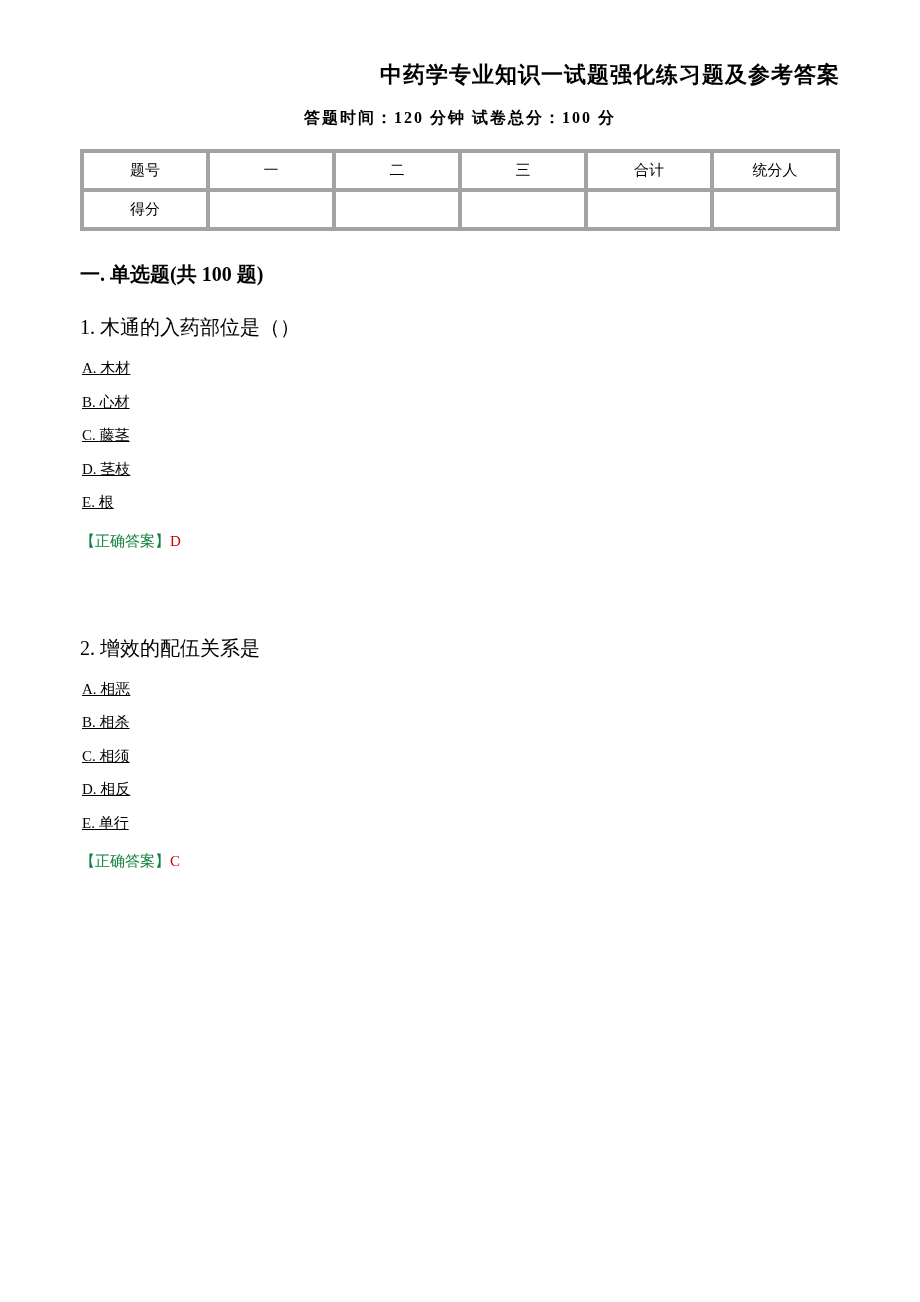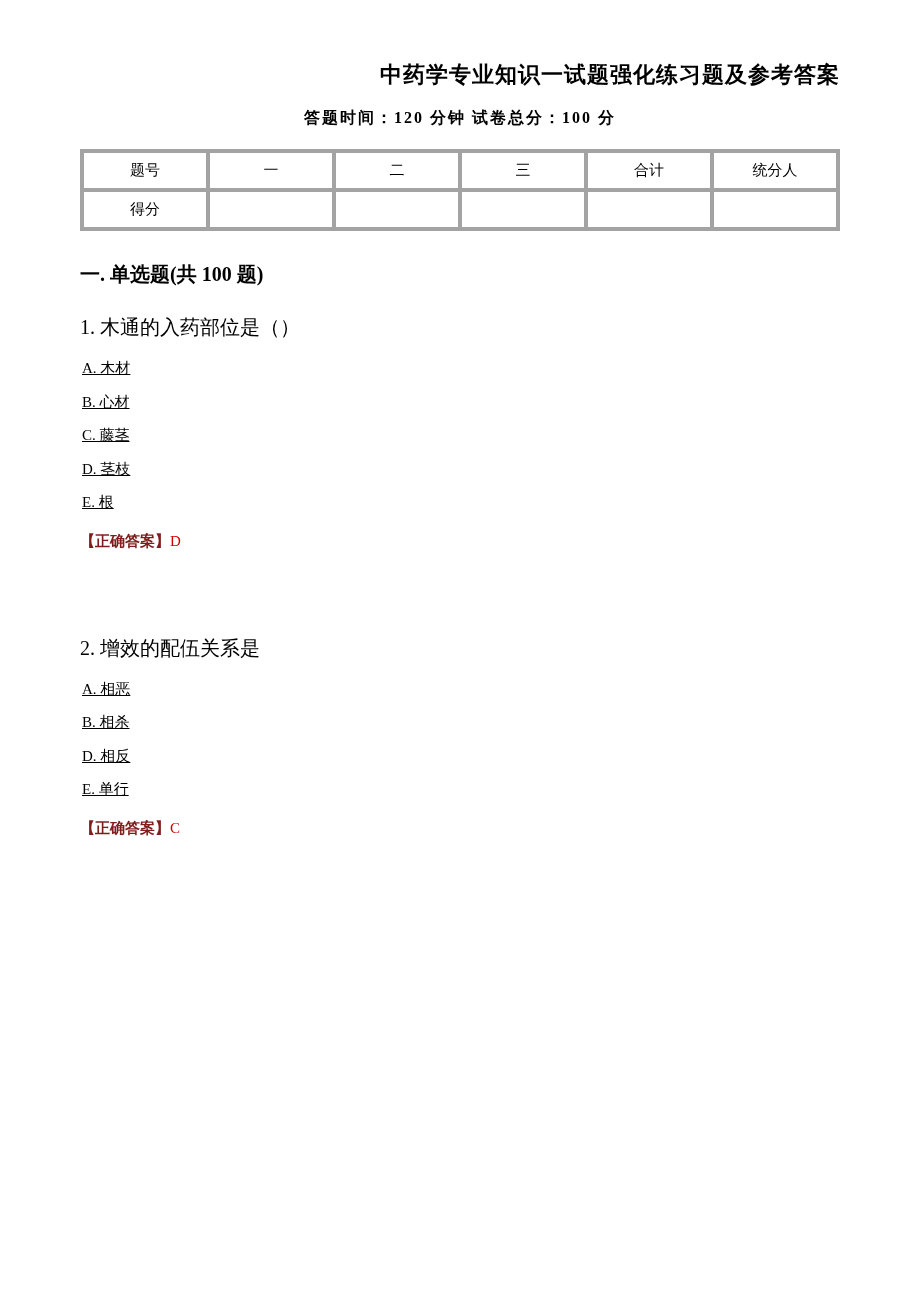--- a/index.html
+++ b/index.html
@@ -66,22 +66,22 @@
       line-height: 1.7;
       padding-left: 2px;
       text-decoration: underline;
     }
     .answer {
       margin-top: 16px;
       font-size: 15px;
       color: #cc0000;
     }
     .answer-label {
-      color: #7f1d1d;
-      font-weight: bold;
+      color: #15803d;
+      font-weight: normal;
     }
     .answer-value {
       color: #cc0000;
     }
     .spacer {
       height: 50px;
     }
   </style>
 </head>
 <body>
@@ -123,18 +123,19 @@
     <span class="answer-label">【正确答案】</span><span class="answer-value">D</span>
   </p>
 </div>
 
 <div class="spacer"></div>
 
 <div class="question-block">
   <p class="question-text">2. 增效的配伍关系是</p>
   <p class="option">A. 相恶</p>
   <p class="option">B. 相杀</p>
+  <p class="option">C. 相须</p>
   <p class="option">D. 相反</p>
   <p class="option">E. 单行</p>
   <p class="answer">
     <span class="answer-label">【正确答案】</span><span class="answer-value">C</span>
   </p>
 </div>
 
 </body></html>

